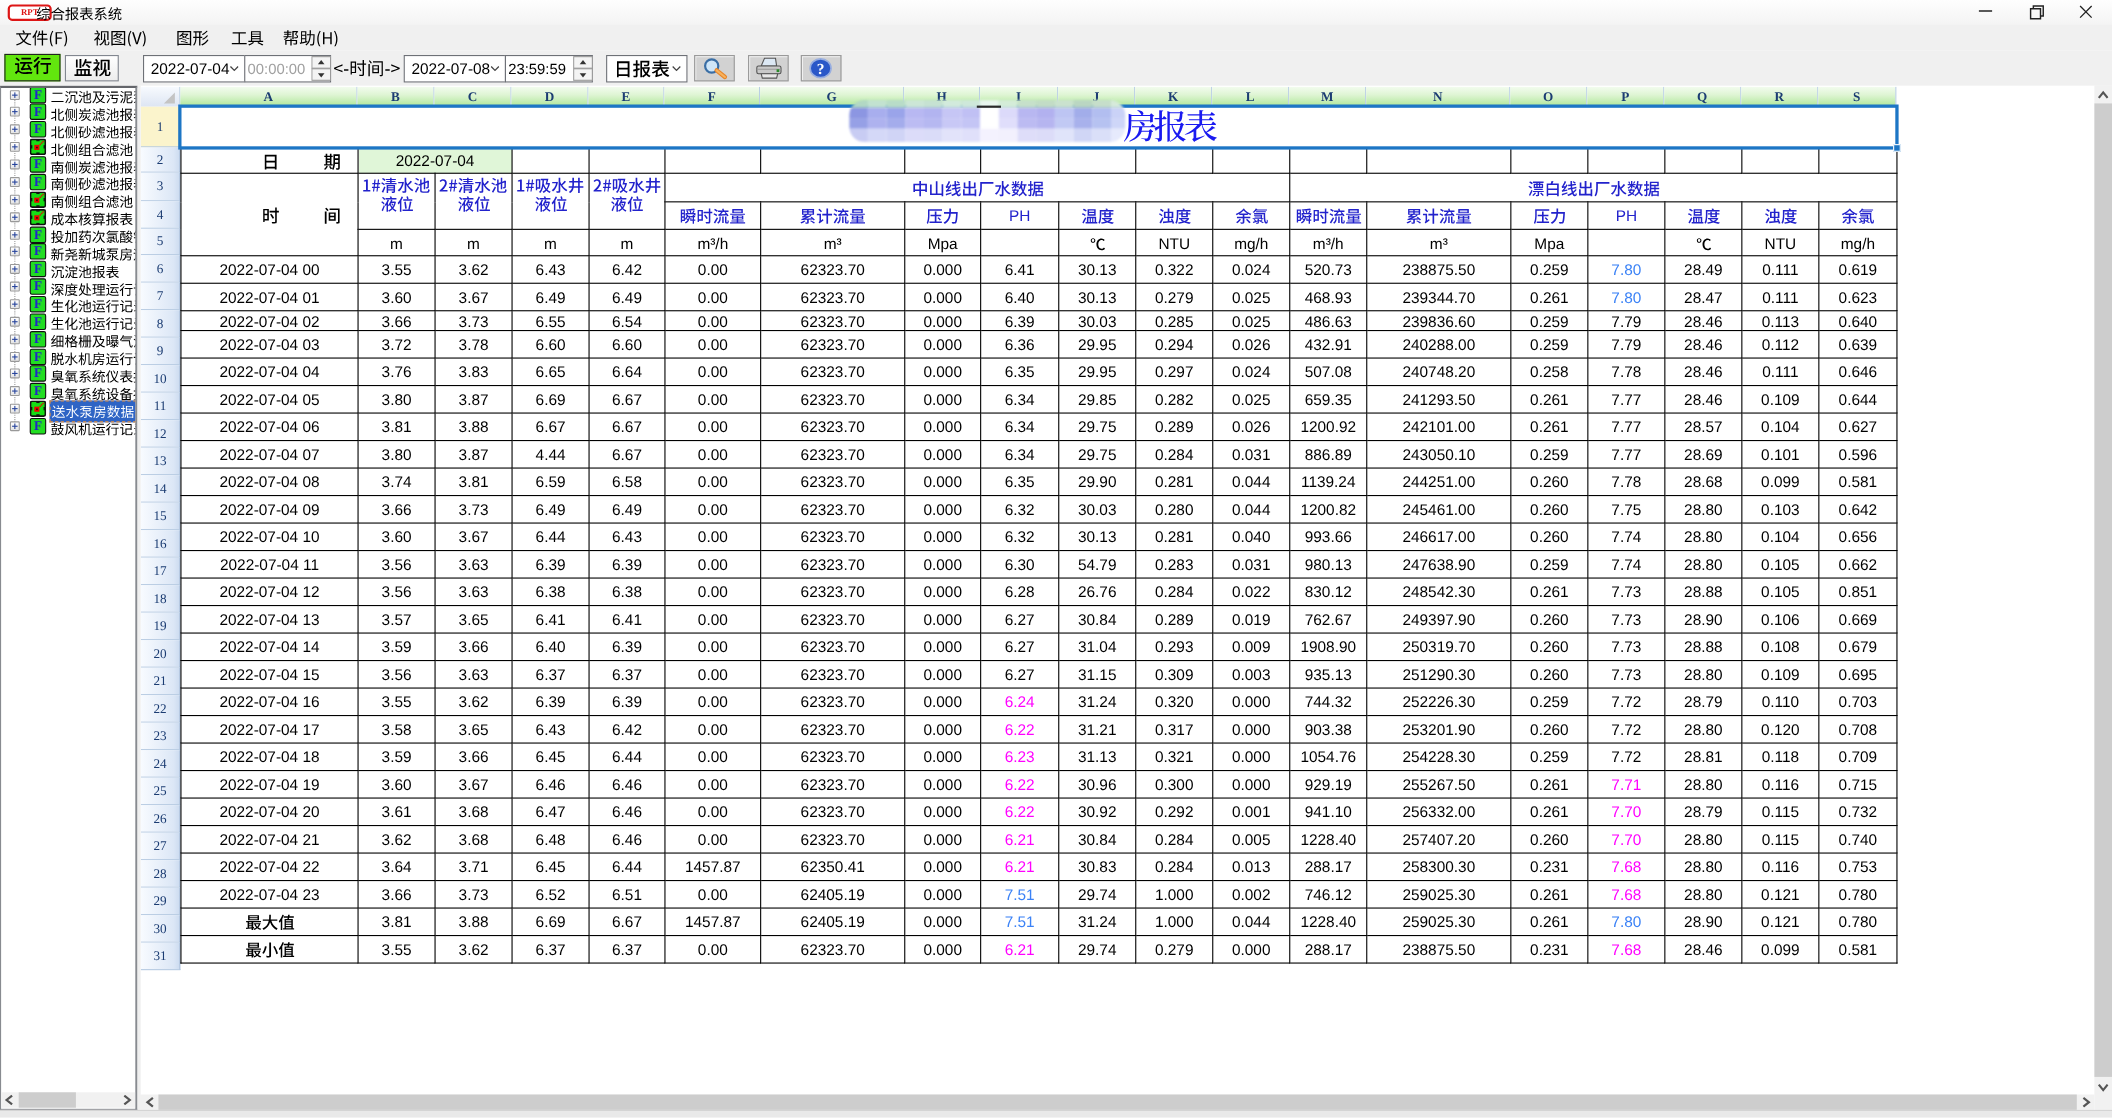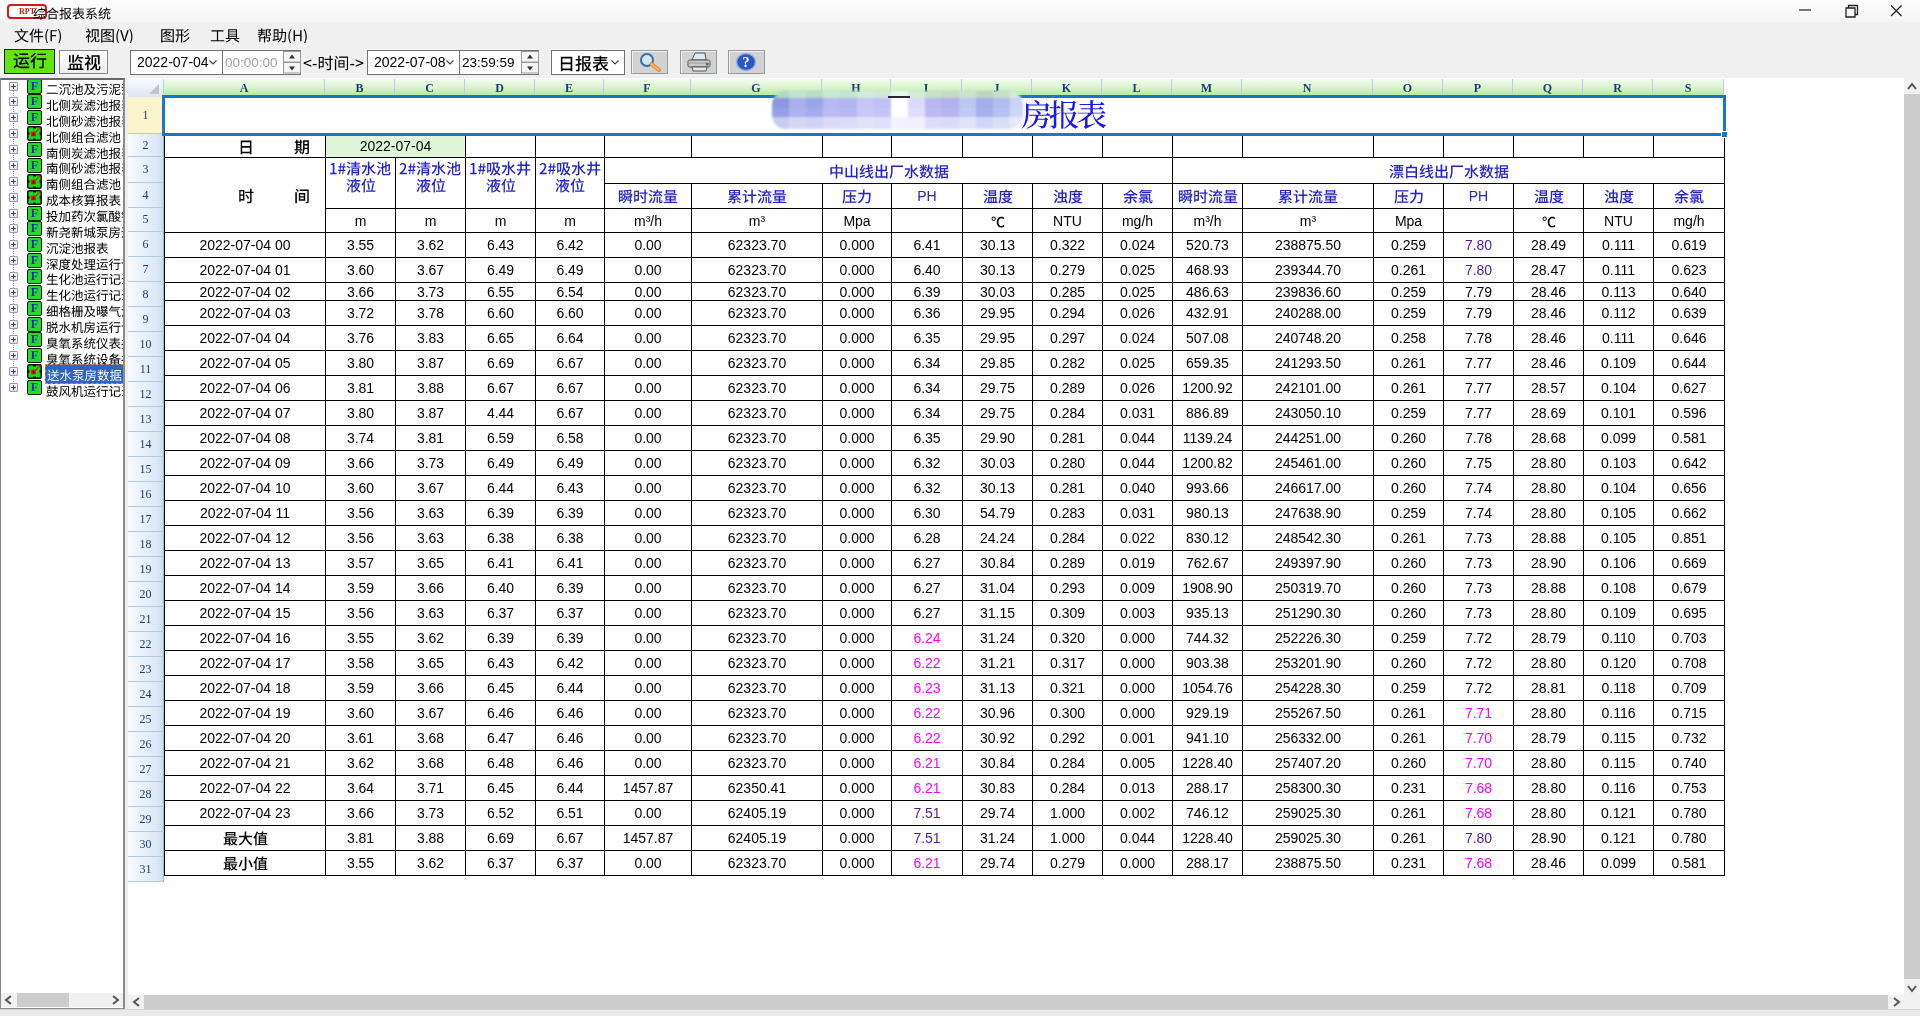--- a/index.html
+++ b/index.html
@@ -23,21 +23,21 @@
 .ch{position:absolute;top:1px;height:18px;background:linear-gradient(180deg,#f2fcee 0%,#dff5d4 40%,#b6e9a2 90%,#aee699 100%);
  border-right:1px solid #b9cfe3;color:#1b3c72;font-family:"Liberation Serif",serif;font-size:12px;font-weight:bold;
  text-align:center;line-height:18px}
 .rh{position:absolute;left:0;width:36px;background:linear-gradient(90deg,#f8fbff,#dce7f6 85%,#cddcf0);
  border-bottom:1px solid #b4c9e2;border-right:1px solid #9db7d8;color:#1b3c72;
  font-family:"Liberation Serif",serif;font-size:12px;text-align:center}
 table{border-collapse:collapse;table-layout:fixed}
 td.vt{vertical-align:top;padding-top:1px}
 td{border:1px solid #000;font-size:14px;text-align:center;padding:0;overflow:hidden;white-space:nowrap;color:#000}
 .blu{color:#2222cc}
-.red{color:#4c1d95}.mag{color:#f0f}
+.red{color:#3b82f6}.mag{color:#f0f}
 .sb{background:#f1f1f1}
 .thumb{background:#cdcdcd}
 .tbtn{position:absolute;top:4px;height:24px;border:1px solid #828790;background:linear-gradient(#fff,#ededed)}
 .combo{position:absolute;top:4px;height:25px;border:1px solid #6e7177;background:#fff}
 .chev{position:absolute;right:5px;top:9px;width:8px;height:5px}
 .spin{top:0;width:18px;height:23px}
 .ibtn{position:absolute;top:4px;width:37px;height:24px;background:#d2d2d2;border:1px solid #9a9a9a;box-shadow:inset 1px 1px 0 #f0f0f0}
 </style></head><body>
 <svg width="0" height="0" style="position:absolute">
     <defs>
@@ -1104,21 +1104,21 @@
         <tr style="height:25px">
           <td>2022-07-04 12</td>
           <td>3.56</td>
           <td>3.63</td>
           <td>6.38</td>
           <td>6.38</td>
           <td>0.00</td>
           <td>62323.70</td>
           <td>0.000</td>
           <td>6.28</td>
-          <td>24.24</td>
+          <td>26.76</td>
           <td>0.284</td>
           <td>0.022</td>
           <td>830.12</td>
           <td>248542.30</td>
           <td>0.261</td>
           <td>7.73</td>
           <td>28.88</td>
           <td>0.105</td>
           <td>0.851</td>
         </tr>

